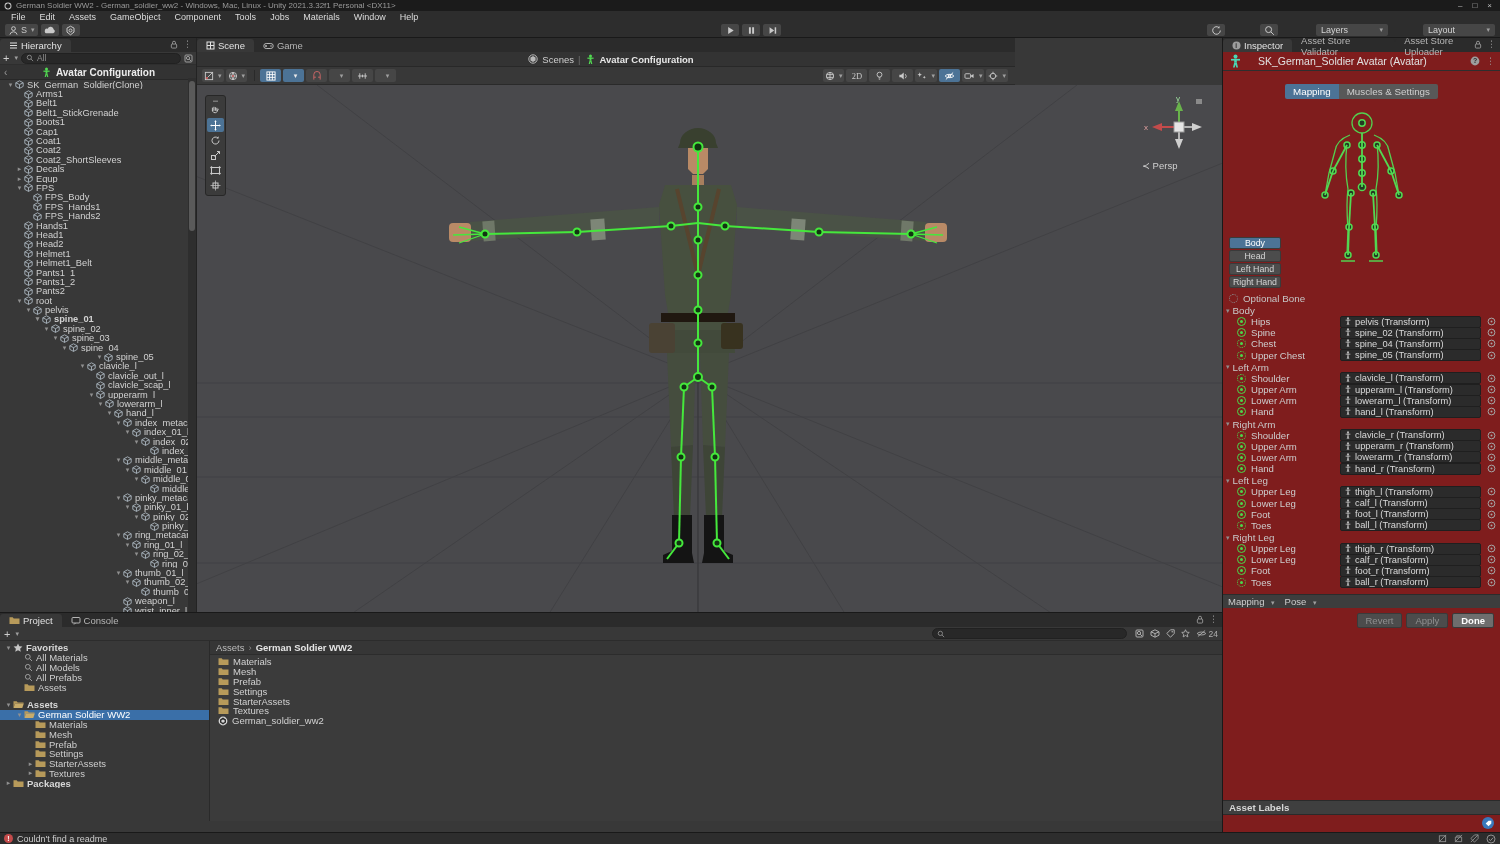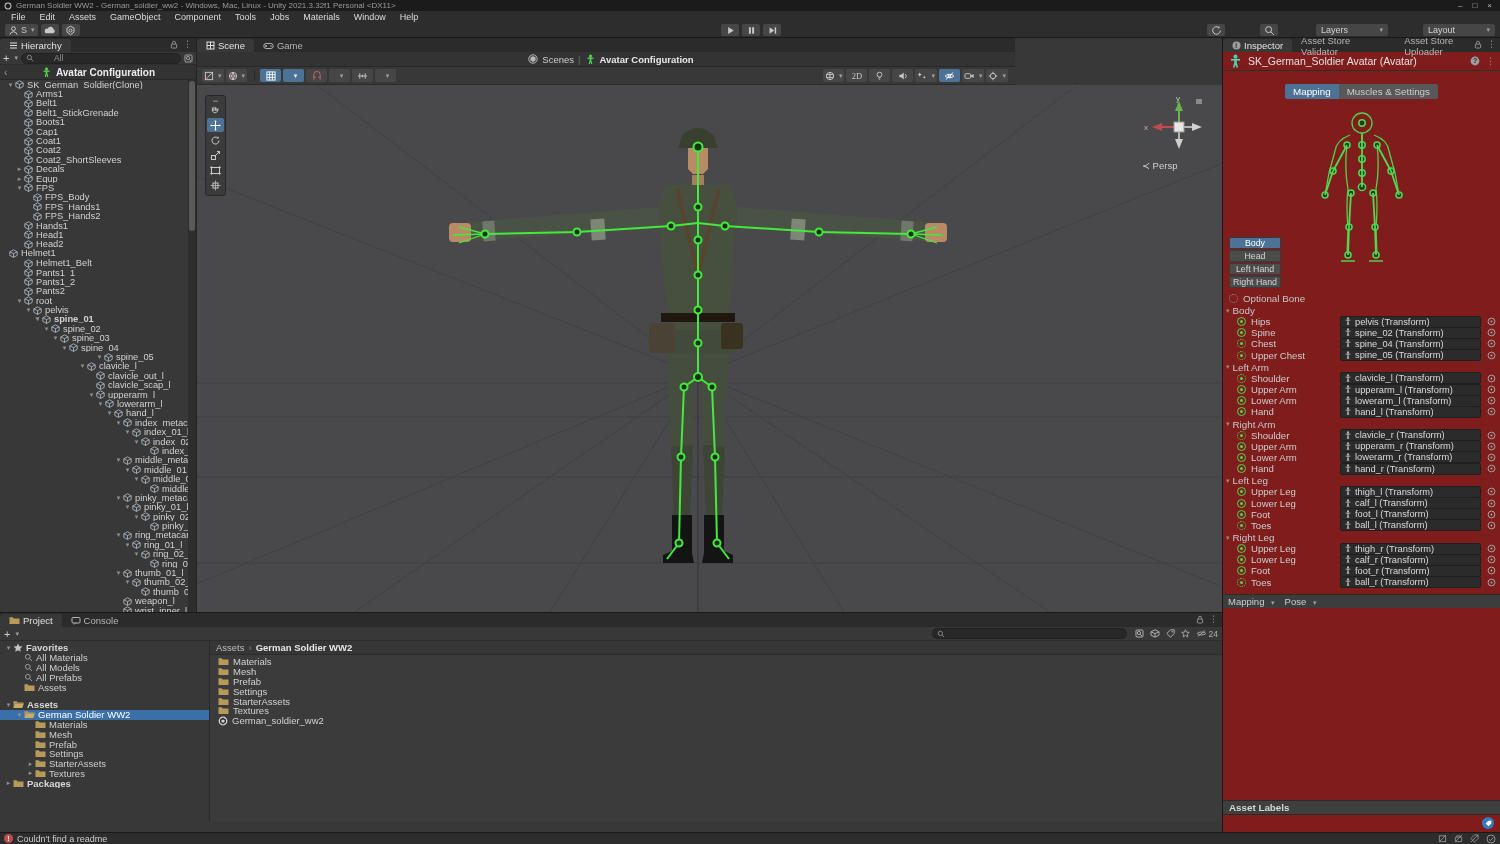--- a/index.html
+++ b/index.html
@@ -23,21 +23,21 @@
   
   .tabbar{height:14px;background:#2b2b2b;display:flex;align-items:flex-end;position:relative;}
   .tab{height:13px;display:flex;align-items:center;gap:3px;padding:0 9px;font-size:9.5px;color:#b5b5b5;background:#2b2b2b;border-radius:3px 3px 0 0;}
   .tab.active{background:#383838;color:#e2e2e2;}
   .tabbar .side-icons{position:absolute;right:4px;top:2px;display:flex;gap:5px;align-items:center;color:#9d9d9d;}
   .kebab{font-size:9px;color:#9d9d9d;line-height:1;}
   
   .hierarchy{left:0;top:38px;width:197px;height:574px;background:#383838;border-right:1px solid #232323;box-sizing:border-box;overflow:hidden;}
   .toolrow{height:12px;display:flex;align-items:center;background:#383838;border-bottom:1px solid #2e2e2e;padding:0 3px;gap:3px;}
   .plus-btn{display:flex;align-items:center;color:#cfcfcf;font-size:11px;gap:1px;}
-  .searchbox{flex:1;height:9px;background:#282828;border:1px solid #212121;border-radius:6px;display:flex;align-items:center;padding:0 4px;gap:20px;color:#8e8e8e;font-size:8.5px;}
+  .searchbox{flex:1;height:9px;background:#282828;border:1px solid #212121;border-radius:6px;display:flex;align-items:center;padding:0 4px;gap:3px;color:#8e8e8e;font-size:8.5px;}
   .crumbrow{height:14px;background:#333333;border-bottom:1px solid #282828;display:flex;align-items:center;position:relative;}
   .crumbrow .back{position:absolute;left:4px;color:#9a9a9a;font-size:10px;}
   .crumbrow .center{margin:0 auto;display:flex;align-items:center;gap:4px;font-size:10px;color:#ececec;font-weight:bold;}
   .tree{position:relative;height:536px;overflow:hidden;}
   .h-row{display:flex;align-items:center;height:9.4px;white-space:nowrap;overflow:hidden;}
   .h-row .arr{width:9px;flex:none;color:#909090;font-size:7px;text-align:center;}
   .h-row .cube{flex:none;color:#a9b4bd;margin-right:3px;}
   .h-row .lbl{font-size:9.3px;color:#d2d2d2;}
   .vscroll{position:absolute;right:0;top:0;width:8px;height:100%;background:#2e2e2e;}
   .vscroll .thumb{position:absolute;left:1px;width:6px;border-radius:3px;background:#5a5a5a;}
@@ -52,21 +52,21 @@
   .st-right{margin-left:auto;display:flex;align-items:center;}
   .canvas{position:relative;width:1025px;height:532px;background:#49494c;overflow:hidden;cursor:default;}
   .palette{position:absolute;left:8px;top:10px;width:19px;background:#3b3b3b;border:1px solid #272727;border-radius:3px;padding:2px 0;}
   .palette .grip{height:4px;display:flex;align-items:center;justify-content:center;color:#777;font-size:5px;}
   .pal-btn{width:17px;height:14px;margin:1px auto;display:flex;align-items:center;justify-content:center;color:#c9c9c9;border-radius:2px;}
   .pal-btn.sel{background:#4c7396;color:#fff;}
   .gizmo{position:absolute;right:18px;top:8px;width:64px;height:78px;color:#d8d8d8;}
   .gizmo .persp{position:absolute;left:2px;bottom:0;font-size:9.5px;color:#d0d0d0;}
   
   .inspector{left:1222px;top:38px;width:278px;height:794px;background:#7f1d1d;border-left:1px solid #191919;box-sizing:border-box;overflow:hidden;}
-  .insp-header{height:18px;display:flex;align-items:center;gap:5px;padding:0 5px;border-bottom:1px solid #2e2e2e;}
+  .insp-header{height:18px;display:flex;align-items:center;gap:15px;padding:0 5px;border-bottom:1px solid #2e2e2e;}
   .insp-header .title{font-size:10.5px;color:#e0e0e0;}
   .insp-header .right{margin-left:auto;display:flex;gap:6px;align-items:center;color:#9d9d9d;}
   .mode-tabs{display:flex;justify-content:center;margin-top:13px;}
   .mode-tab{background:#585858;color:#cfcfcf;font-size:9.8px;padding:2px 8px;border-radius:2px 0 0 2px;}
   .mode-tab+.mode-tab{border-radius:0 2px 2px 0;}
   .mode-tab.active{background:#4c7396;color:#fff;}
   .diagram{position:relative;height:176px;margin-top:4px;}
   .part-btns{position:relative;margin:2px 0 0 6px;width:52px;}
   .part-btn{height:10px;margin-bottom:1px;background:#4c4c4c;border:1px solid #3a3a3a;border-radius:2px;font-size:8.8px;color:#d6d6d6;display:flex;align-items:center;justify-content:center;}
   .part-btn.active{background:#4c7396;color:#fff;}
@@ -452,21 +452,21 @@
         <div class="h-row" style="padding-left: 15px;">
           <span class="arr"></span>
           <span class="cube">
             <svg width="9" height="9" viewBox="0 0 9 9" fill="none" stroke="currentColor" stroke-width="0.9">
               <path d="M4.5 .8 8.2 2.8V6.4L4.5 8.4.8 6.4V2.8Z"></path>
               <path d="M.8 2.8 4.5 4.6 8.2 2.8M4.5 4.6V8.4"></path>
             </svg>
           </span>
           <span class="lbl">Head2</span>
         </div>
-        <div class="h-row" style=" align-items: flex-end;">
+        <div class="h-row" style="padding-left: 15px;">
           <span class="arr"></span>
           <span class="cube">
             <svg width="9" height="9" viewBox="0 0 9 9" fill="none" stroke="currentColor" stroke-width="0.9">
               <path d="M4.5 .8 8.2 2.8V6.4L4.5 8.4.8 6.4V2.8Z"></path>
               <path d="M.8 2.8 4.5 4.6 8.2 2.8M4.5 4.6V8.4"></path>
             </svg>
           </span>
           <span class="lbl">Helmet1</span>
         </div>
         <div class="h-row" style="padding-left: 15px;">
@@ -1753,20 +1753,25 @@
               </svg>
             </span>
           </div>
         </div>
       </div>
 
     <div class="insp-footer">
       <span><span>Mapping</span> <span class="caret">▾</span></span>
       <span><span>Pose</span> <span class="caret">▾</span></span>
     </div>
+    <div class="btn-row">
+      <span class="u-btn">Revert</span>
+      <span class="u-btn">Apply</span>
+      <span class="u-btn primary">Done</span>
+    </div>
 
     <div class="asset-labels">
       <div class="al-head">Asset Labels</div>
       <div class="al-body">
         <span class="tag-circle">
             <svg width="7" height="7" viewBox="0 0 8 8">
               <path d="M.8 4 4 .8h3.2V4L4 7.2Z" fill="#fff"></path>
             </svg>
           </span>
       </div>

